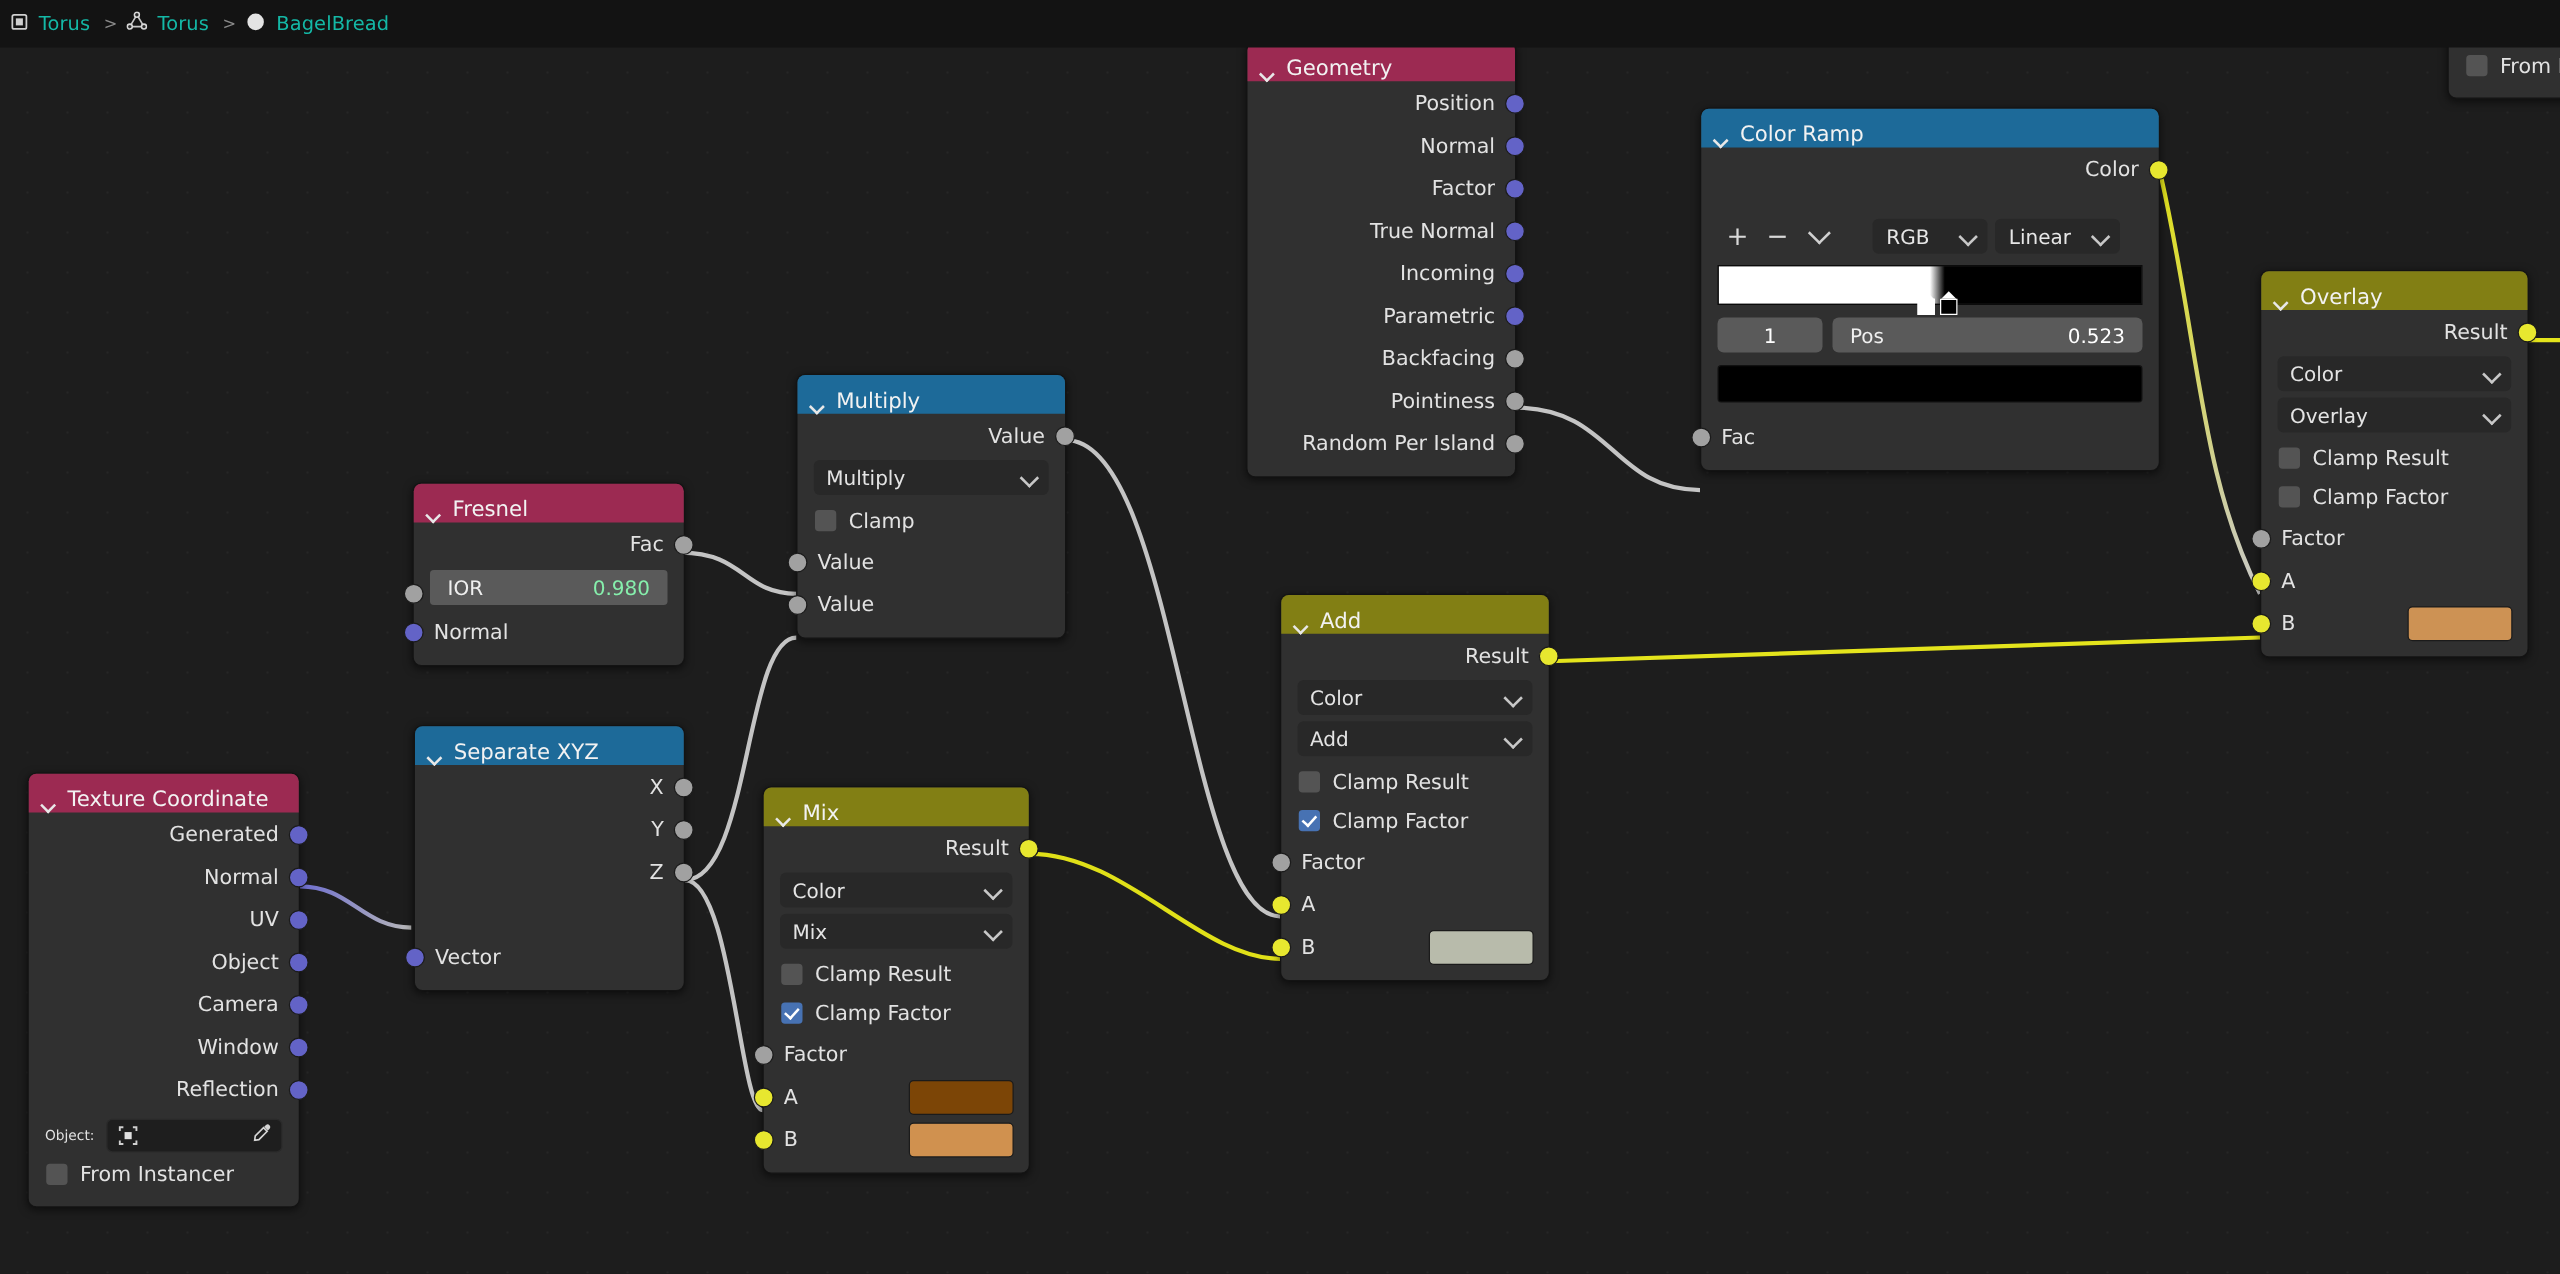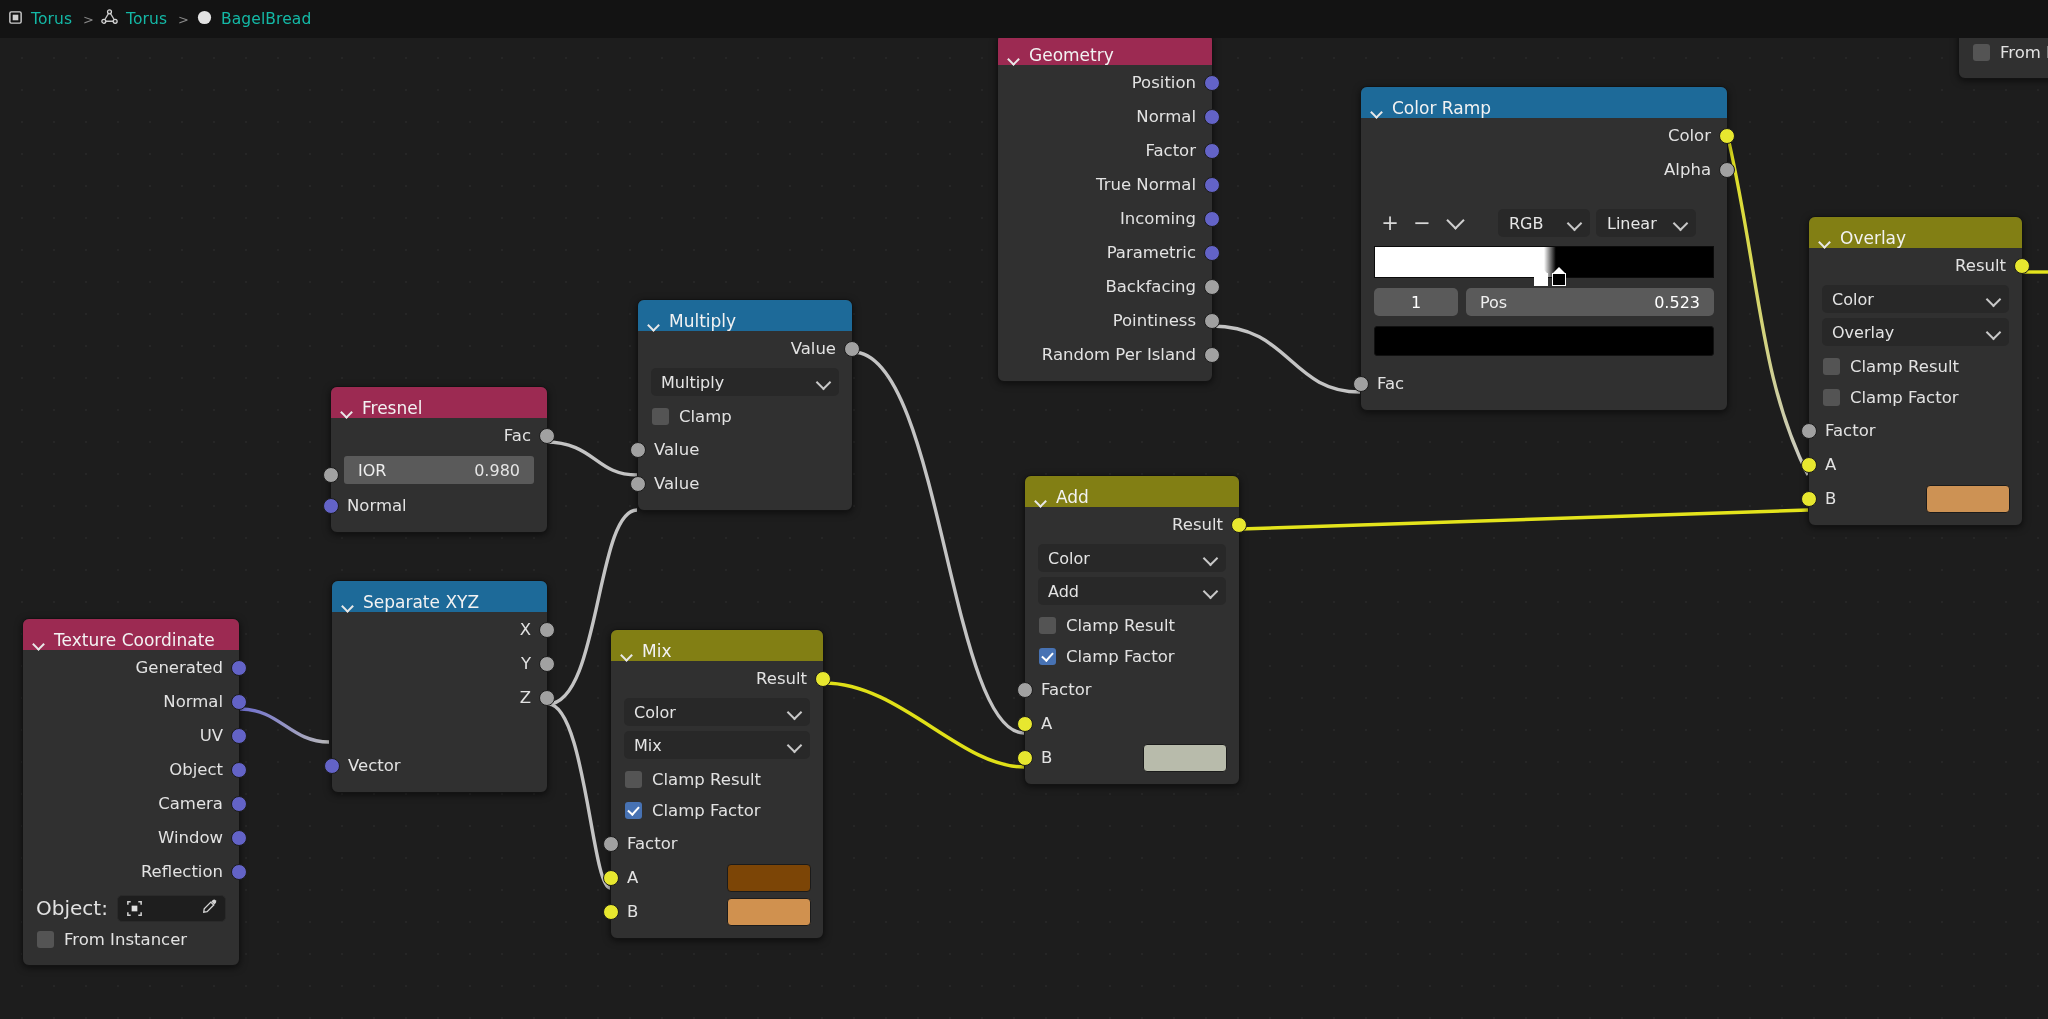--- a/index.html
+++ b/index.html
@@ -110,21 +110,21 @@
     border-bottom: 2px solid #c8c8c8;
     transform: rotate(45deg);
   }
   .numfield {
     margin: 4px 13px; height: 28px; border-radius: 3px;
     background: #5a5a5a;
     display:flex; align-items:center; justify-content: space-between;
     padding: 0 14px; box-sizing: border-box;
   }
   .numfield .lbl { color:#efefef; font-size:16px; }
-  .numfield .val { color:#e5e5e5; font-size:16px; }
+  .numfield .val { color:#86efac; font-size:16px; }
 
   .cbrow {
     height: 31px; display:flex; align-items:center;
     padding-left: 14px; box-sizing:border-box;
   }
   .cbox {
     width: 17px; height: 17px; border-radius: 3px;
     background: #545454; margin-right: 10px; flex: none;
     position: relative;
   }
@@ -181,21 +181,21 @@
   }
   .cr-pos .lbl { color:#efefef; font-size:16px; }
   .cr-pos .val { color:#ffffff; font-size:16px; }
   .cr-colorbar {
     margin: 10px 13px 0 13px; height: 28px; background:#000;
     border-radius: 3px; border:1px solid #111;
   }
 
   
   .objrow { display:flex; align-items:center; padding: 4px 13px 0 13px; height: 32px; }
-  .objrow .t { color:#e2e2e2; font-size:20px; margin-right: 9px; }
+  .objrow .t { color:#e2e2e2; font-size:11px; margin-right: 9px; }
   .objfield {
     flex:1; height: 27px; border-radius: 5px; background:#1e1e1e;
     display:flex; align-items:center; justify-content: space-between;
     padding: 0 7px; box-sizing:border-box; border: 1px solid #2a2a2a;
   }
   .obj-ico { width:19px; height:19px; position:relative; }
 
   
   #links { position:absolute; left:0; top:0; width:2048px; height:1019px; z-index: 10; pointer-events:none; }
 
@@ -548,24 +548,20 @@
   <div class="node" id="n-colorramp" style="left:1360px; top:86px; width:368px;">
     <div class="node-header hdr-blue">
       <span class="chev"></span>
       <span class="node-title">Color Ramp</span>
     </div>
     <div class="node-body">
       <div class="row out">
         <span class="sock-label">Color</span>
         <span class="sock right s-color"></span>
       </div>
-      <div class="row out">
-        <span class="sock-label">Alpha</span>
-        <span class="sock right s-value"></span>
-      </div>
       <div style="height:14px;"></div>
       <div class="cr-tools">
         <span class="cr-btn">+</span>
         <span class="cr-btn">−</span>
         <span class="cr-chev-btn">
           <span style="display:inline-block;width:11px;height:11px;border-right:2px solid #d0d0d0;border-bottom:2px solid #d0d0d0;transform:rotate(45deg);margin-bottom:5px;"></span>
         </span>
         <div class="cr-drop" style="width:92px; margin-left:26px;">
           <span class="t">RGB</span>
           <span class="wdg-chev"></span>

